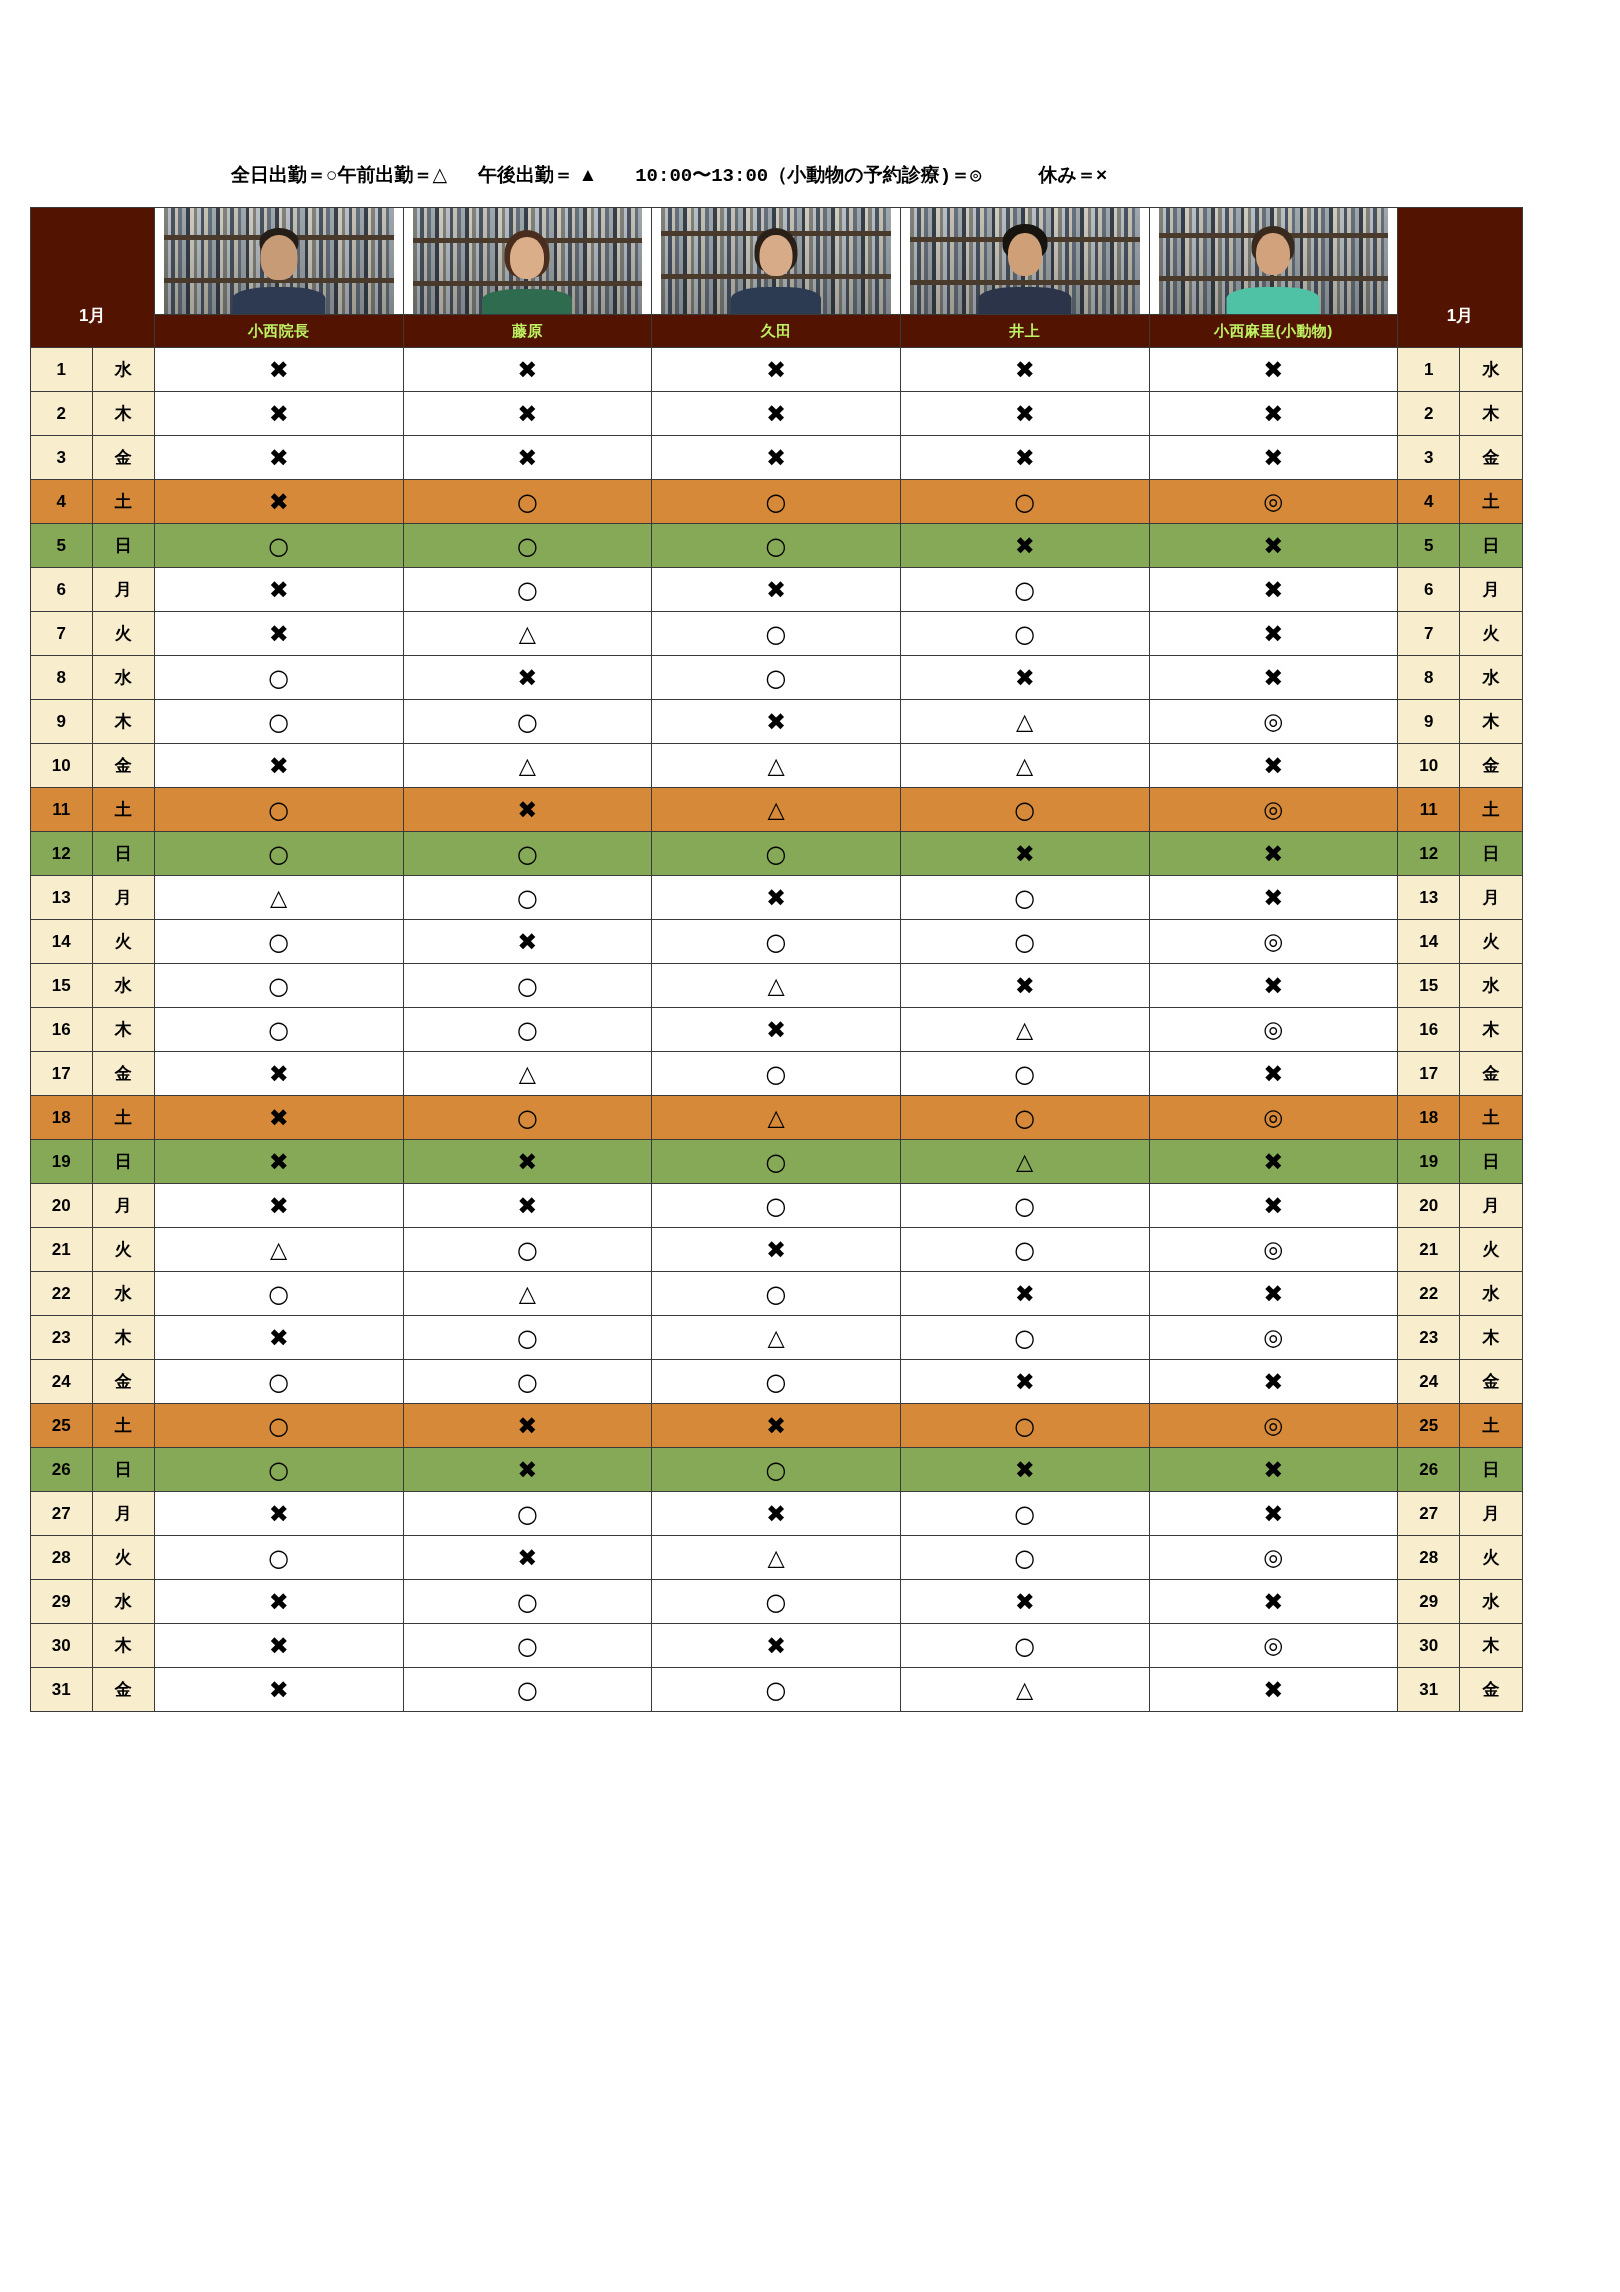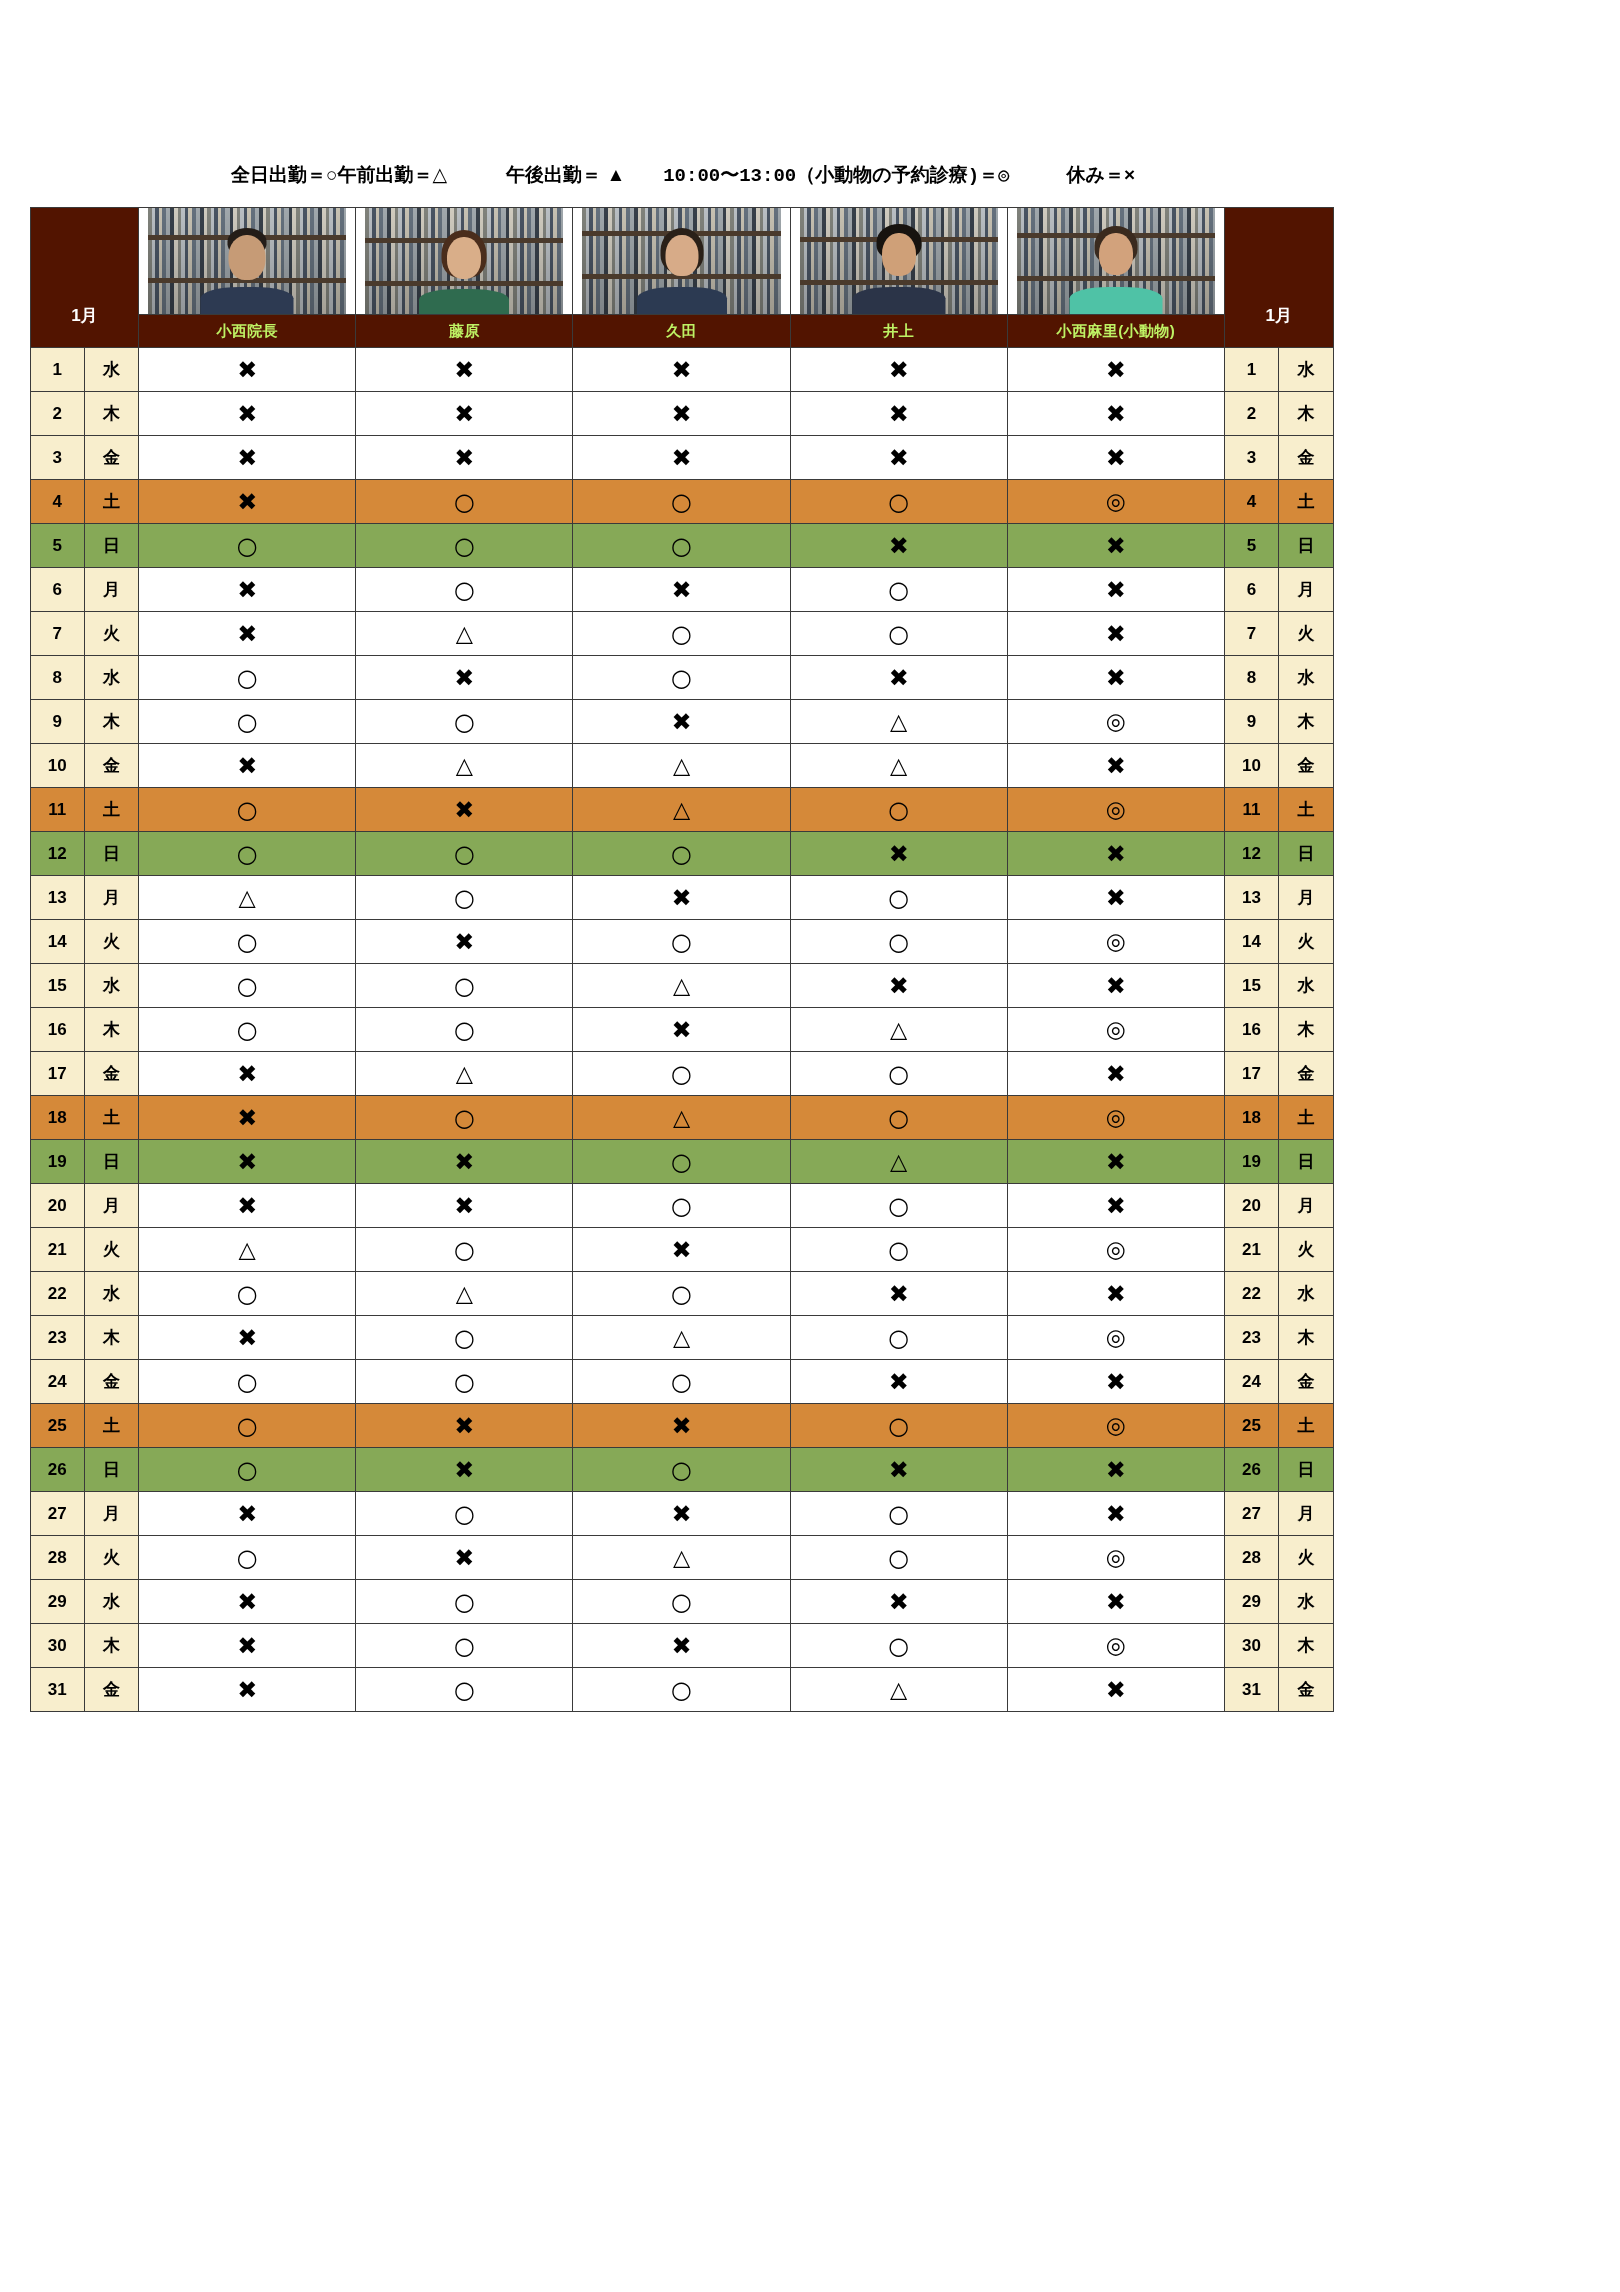--- a/index.html
+++ b/index.html
@@ -28,32 +28,32 @@
     font-size: 19px;
     font-weight: bold;
     letter-spacing: 0px;
     white-space: nowrap;
   }
   #legend .lg {
     display: inline-block;
   }
   #legend .lg-0 { margin-left: 231px; }
   #legend .lg-1 { }
-  #legend .lg-2 { margin-left: 59px; }
+  #legend .lg-2 { margin-left: 31px; }
   #legend .lg-3 { margin-left: 38px; font-family: Liberation Mono, monospace; }
   #legend .lg-4 { margin-left: 57px; margin-top: 16px; }
 
   
   #sched {
     position: absolute;
     left: 29.6px;
     top: 207px;
     border-collapse: collapse;
     table-layout: fixed;
-    width: 1304px;
+    width: 1493px;
   }
   #sched td, #sched th {
     border: 0.9px solid #3a3a3a;
     padding: 0;
     margin: 0;
   }
 
   
   col.c-num   { width: 42px; }
   col.c-dow   { width: 42px; }

